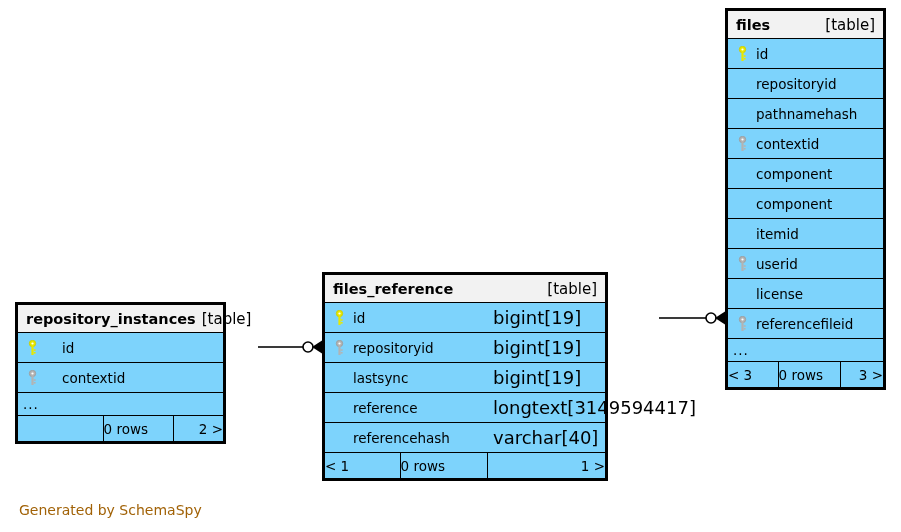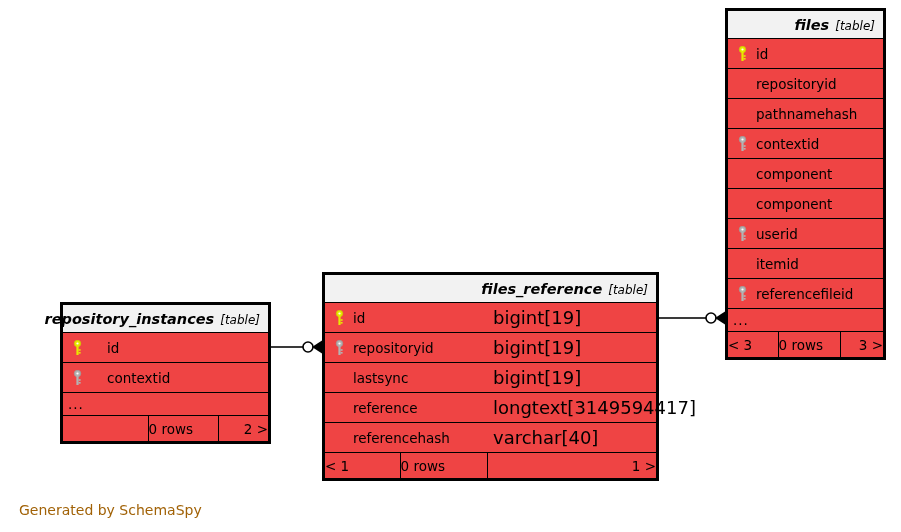--- a/index.html
+++ b/index.html
@@ -24,47 +24,46 @@
     background: #ffffff;
   }
   .tbl-inner {
     border-collapse: collapse;
     width: 100%;
     table-layout: fixed;
   }
   .tbl-inner td {
     border: 1px solid #000000;
     padding: 0;
-    background: #ef4444;
+    background: #7dd3fc;
   }
 
   
   .hdr-row td {
     background: #f2f2f2;
     height: 27px;
     padding: 0 8px;
     border-left: none;
     border-right: none;
     border-top: none;
     border-bottom: 1px solid #000000;
   }
   .hdr-wrap {
     display: flex;
     align-items: baseline;
-    justify-content: flex-end;
+    justify-content: space-between;
     white-space: nowrap;
-    font-style: italic;
   }
   .tbl-title {
     font-weight: bold;
     font-size: 14.5px;
     color: #000000;
   }
   .tbl-tag {
-    font-size: 12px;
+    font-size: 15px;
     color: #000000;
     padding-left: 6px;
   }
 
   
   .col-row td {
     height: 29px;
     border-left: none;
     border-right: none;
   }
@@ -152,21 +151,21 @@
       <path d="M 322 340.5 L 322 353.5 L 312 347 Z" fill="#000000"></path>
     </g>
 
     <g>
       <line x1="659" y1="318" x2="706" y2="318" stroke="#3a3a3a" stroke-width="2"></line>
       <circle cx="711" cy="318" r="5" fill="#ffffff" stroke="#000000" stroke-width="1.6"></circle>
       <path d="M 725 311.5 L 725 324.5 L 715 318 Z" fill="#000000"></path>
     </g>
   </svg>
 
-  <div class="tbl" id="t-repo" style="left:15px; top:302px; width:211px;margin-left:45px;">
+  <div class="tbl" id="t-repo" style="left:15px; top:302px; width:211px;">
     <table class="tbl-inner">
       <colgroup>
           <col style="width:85px;">
           <col style="width:70px;">
           <col>
         </colgroup>
       <tbody>
           <tr class="hdr-row">
         <td colspan="3">
           <div class="hdr-wrap">
@@ -212,21 +211,21 @@
       </tr>
       <tr class="ftr-row">
         <td class="ftr-left"></td>
         <td class="ftr-mid">0 rows</td>
         <td class="ftr-right">2 &gt;</td>
       </tr>
     </tbody>
       </table>
   </div>
 
-  <div class="tbl" id="t-fref" style="left:322px; top:272px; width:337px;">
+  <div class="tbl" id="t-fref" style="left:322px; top:272px; width:286px;">
     <table class="tbl-inner">
       <colgroup>
           <col style="width:75px;">
           <col style="width:87px;">
           <col>
         </colgroup>
       <tbody>
           <tr class="hdr-row">
         <td colspan="3">
           <div class="hdr-wrap">
@@ -404,43 +403,51 @@
               <div class="col-name">
           <span class="keyslot"></span>
           <span>component</span>
         </div>
             </td>
       </tr>
 
       <tr class="col-row">
         <td colspan="3">
               <div class="col-name">
+          <span class="keyslot"></span>
+          <span>itemid</span>
+        </div>
+            </td>
+      </tr>
+
+      <tr class="col-row">
+        <td colspan="3">
+              <div class="col-name">
           <span class="keyslot">
             <svg width="9" height="16" viewBox="0 0 9 16" xmlns="http://www.w3.org/2000/svg">
               <circle cx="4.5" cy="3.5" r="3.2" fill="#b3b3b3" stroke="#9a9a9a" stroke-width="0.8"></circle>
               <circle cx="4.5" cy="3.5" r="1.1" fill="#ffffff"></circle>
               <rect x="3.4" y="5.6" width="2.2" height="9.4" fill="#b3b3b3"></rect>
               <rect x="5.6" y="9.2" width="2.0" height="1.6" fill="#b3b3b3"></rect>
               <rect x="5.6" y="12.0" width="2.0" height="1.6" fill="#b3b3b3"></rect>
             </svg>
           </span>
           <span>userid</span>
         </div>
             </td>
       </tr>
 
       <tr class="col-row">
         <td colspan="3">
               <div class="col-name">
           <span class="keyslot"></span>
-          <span>itemid</span>
-        </div>
-            </td>
-      </tr>
-
+          <span>license</span>
+        </div>
+            </td>
+      </tr>
 
       <tr class="col-row">
         <td colspan="3">
               <div class="col-name">
           <span class="keyslot">
             <svg width="9" height="16" viewBox="0 0 9 16" xmlns="http://www.w3.org/2000/svg">
               <circle cx="4.5" cy="3.5" r="3.2" fill="#b3b3b3" stroke="#9a9a9a" stroke-width="0.8"></circle>
               <circle cx="4.5" cy="3.5" r="1.1" fill="#ffffff"></circle>
               <rect x="3.4" y="5.6" width="2.2" height="9.4" fill="#b3b3b3"></rect>
               <rect x="5.6" y="9.2" width="2.0" height="1.6" fill="#b3b3b3"></rect>

